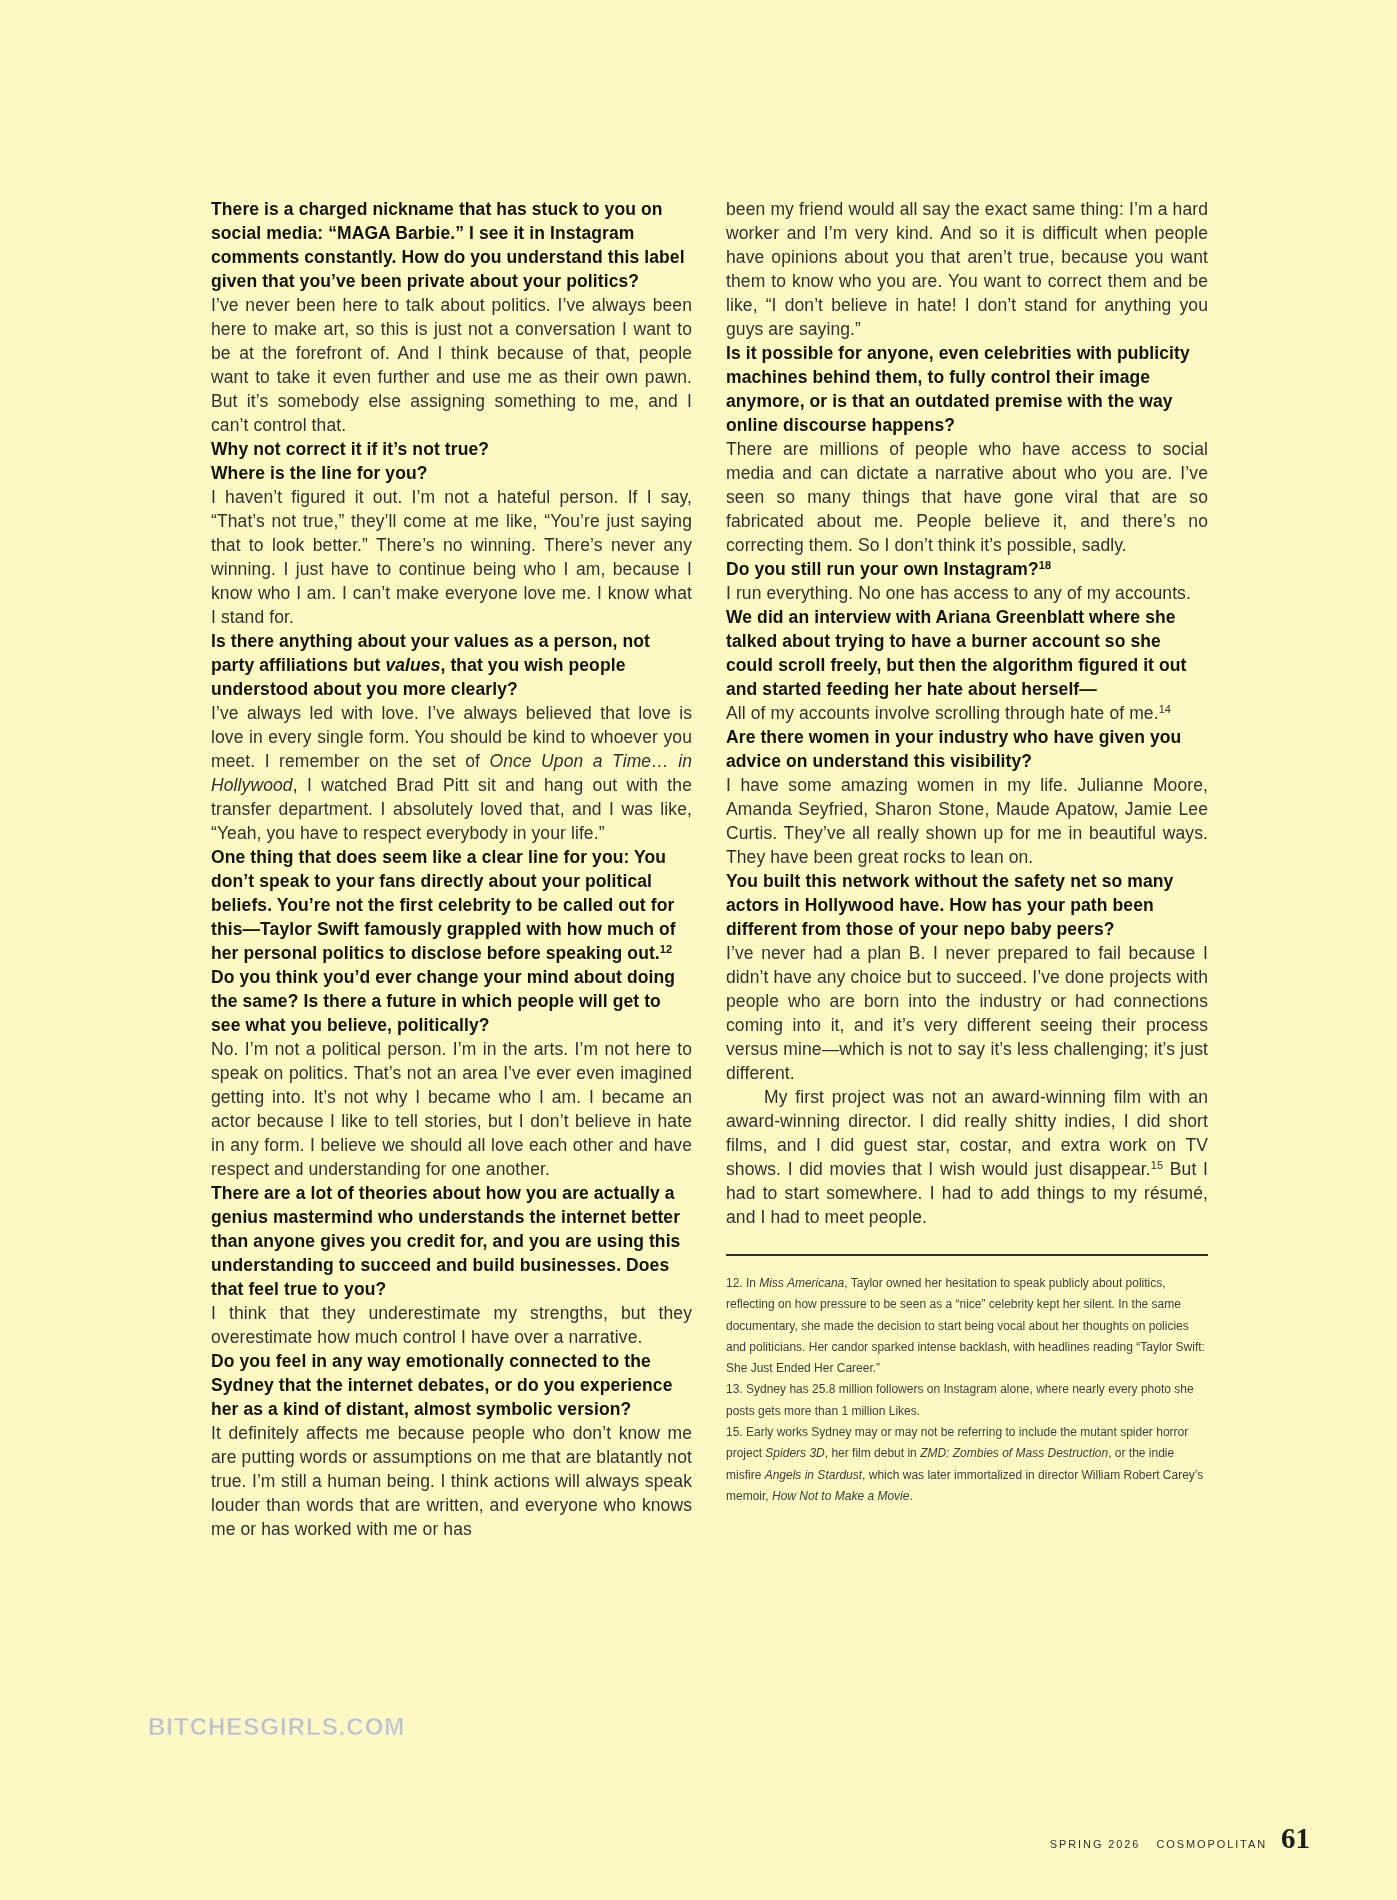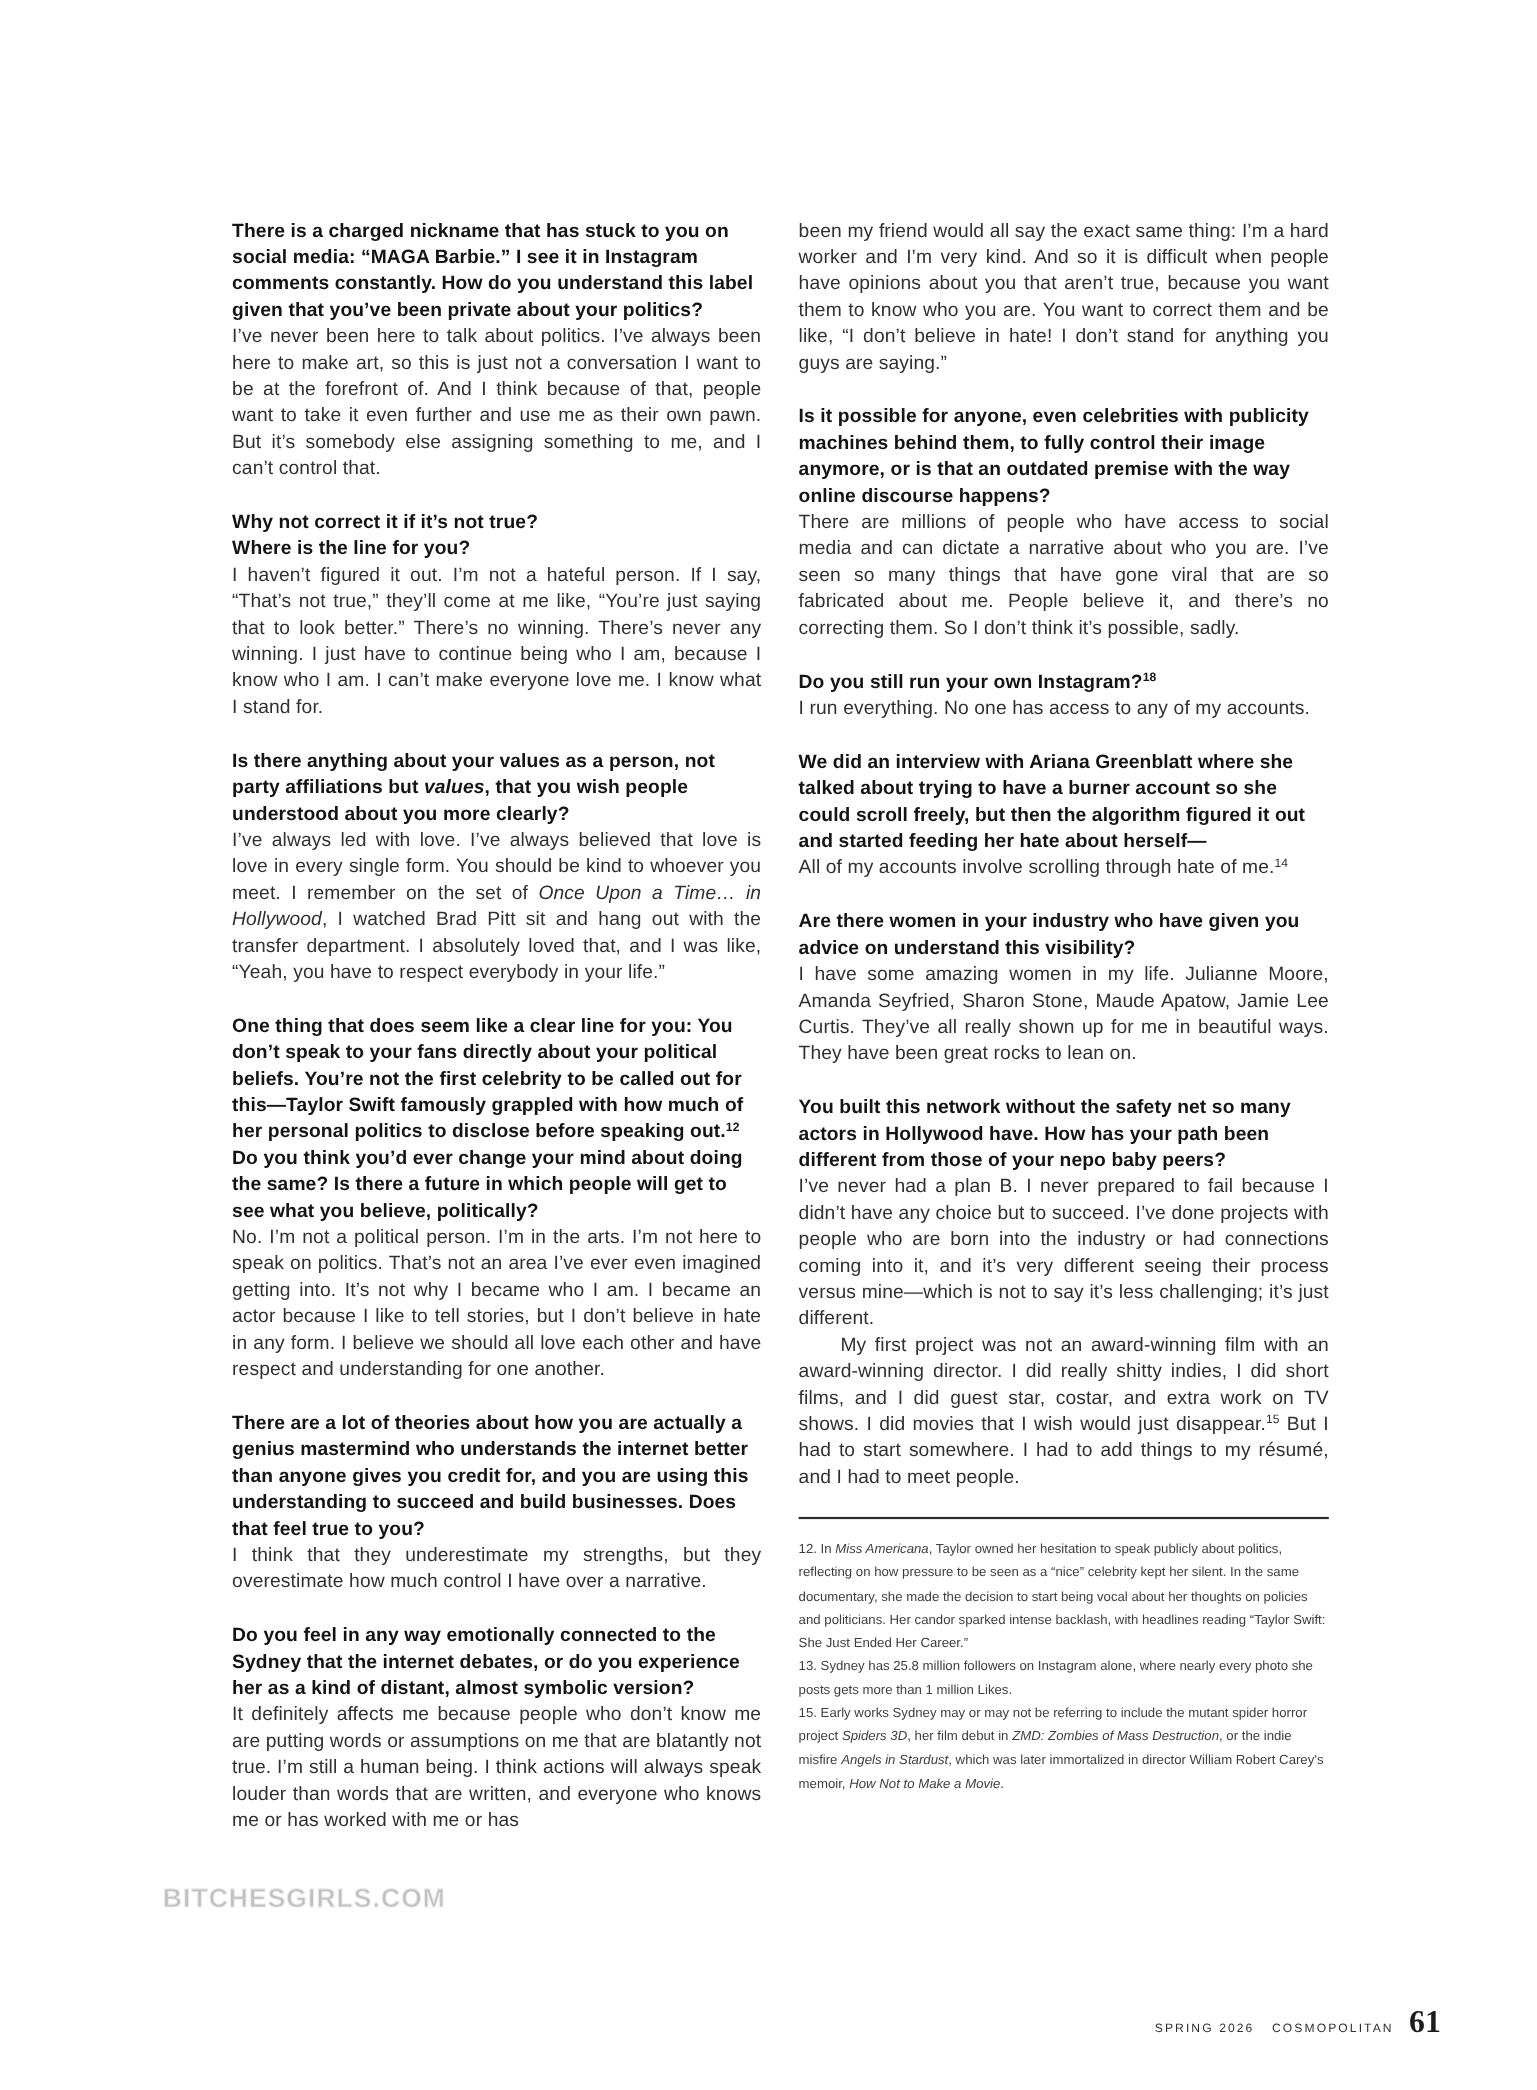--- a/index.html
+++ b/index.html
@@ -1,34 +1,34 @@
 <!DOCTYPE html>
 <html><head>
 <meta charset="utf-8">
 <style>
   html,body{margin:0;padding:0;background:#e8e8e8;}
   .page{
     position:relative;
     width:1397px;height:1900px;
-    background:#ffffff;
+    background:#fef9c3;
     font-family:"Liberation Sans",sans-serif;
     overflow:hidden;
     margin:0 auto;
   }
   .col{
     position:absolute;top:197px;
     font-size:17.5px;line-height:24px;
     color:#303030;
     letter-spacing:0.1px;
   }
   .col-left{left:211px;width:481px;}
   .col-right{left:726px;width:482px;}
   .blocks p{margin:0;}
   .blocks p.question{
-    font-weight:bold;color:#141414;text-align:left;margin-top:25px;
+    font-weight:bold;color:#141414;text-align:left;
   }
   .blocks p.question em{font-style:italic;}
   .blocks p:first-child{margin-top:0;}
   .blocks p.answer{text-align:justify;}
   .blocks p.answer.indent{text-indent:38px;}
   sup.fnref{
     font-size:11px;line-height:0;vertical-align:baseline;
     position:relative;top:-6px;
   }
   em{font-style:italic;}

